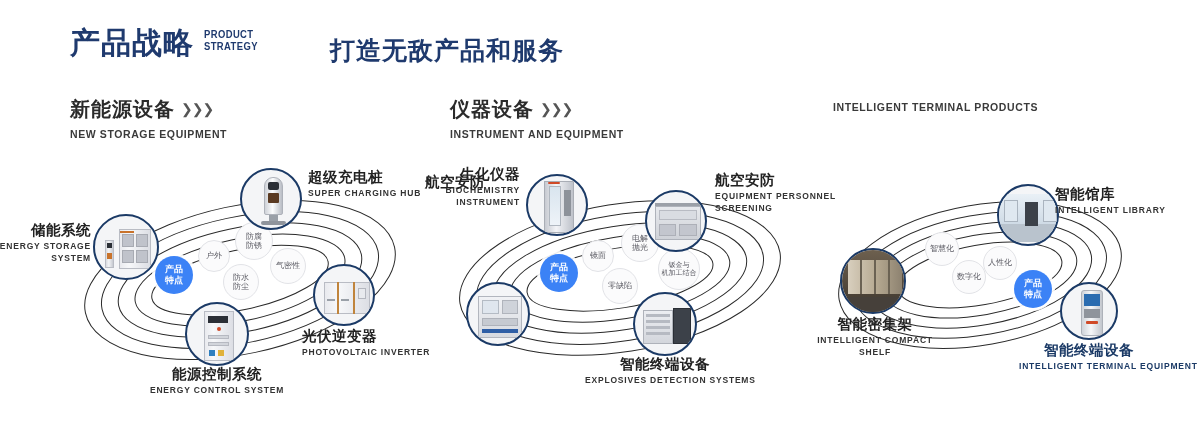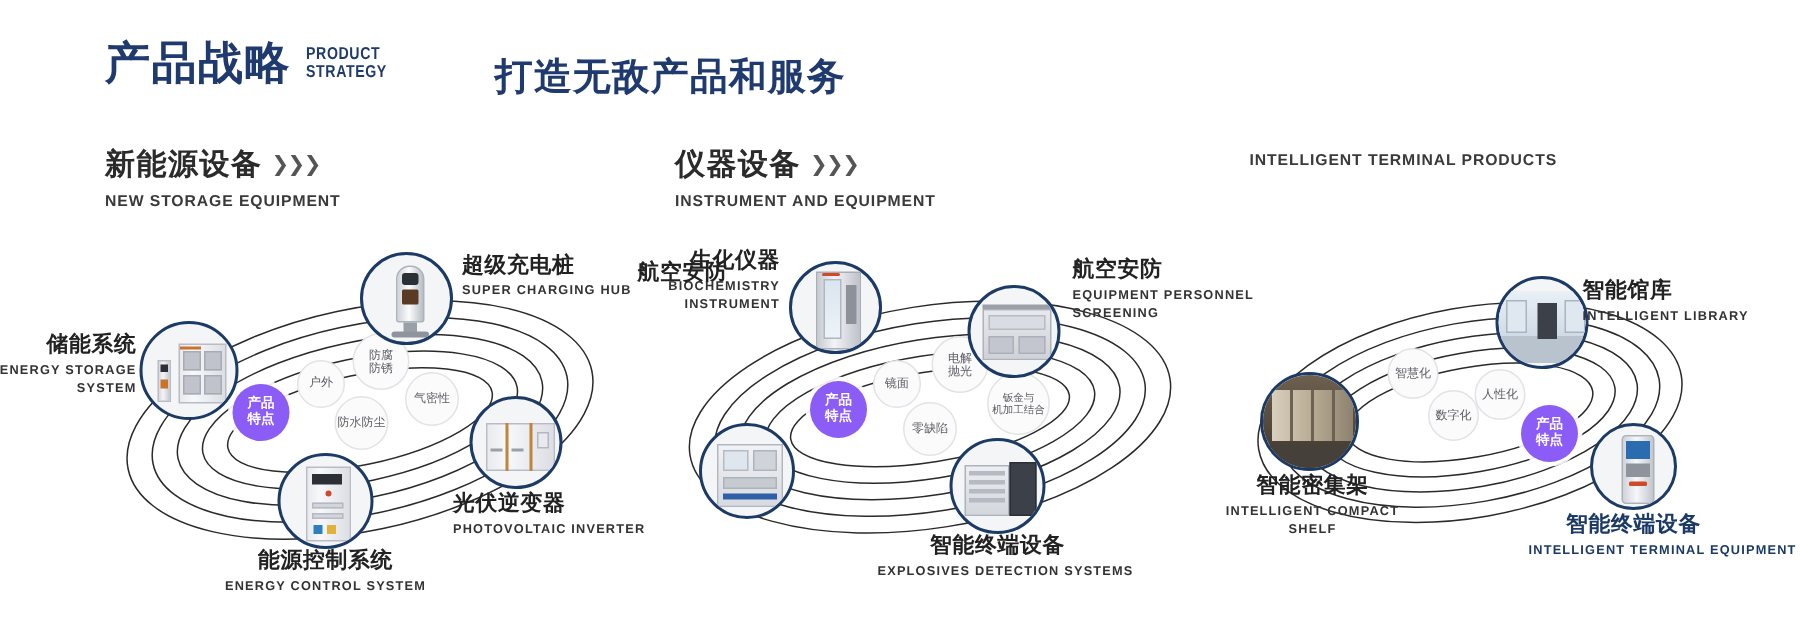--- a/index.html
+++ b/index.html
@@ -4,21 +4,21 @@
 <style>
   html,body{margin:0;padding:0;}
   body{
     width:1200px;height:422px;background:#ffffff;
     font-family:"Liberation Sans","DejaVu Sans",sans-serif;
     overflow:hidden;position:relative;
   }
   .stage{position:absolute;left:0;top:0;width:1200px;height:422px;}
 
   
-  .hdr{position:absolute;left:70px;top:28px;display:flex;align-items:center;}
+  .hdr{position:absolute;left:70px;top:28px;display:flex;align-items:flex-start;}
   .hdr-cn{
     font-size:30px;font-weight:bold;color:#1f3a6e;letter-spacing:1px;
     line-height:1;font-family:"DejaVu Sans","Liberation Sans",sans-serif;
   }
   .hdr-en{
     margin-left:10px;color:#1f3a6e;font-weight:bold;font-size:11.5px;
     line-height:12px;letter-spacing:.5px;transform:scaleX(.82);transform-origin:left bottom;
     padding-bottom:2px;
   }
   .hdr-slogan{
@@ -55,21 +55,21 @@
   .node .photo{position:absolute;left:0;top:0;right:0;bottom:0;}
 
   
   .feat{
     position:absolute;border-radius:50%;background:#fbfbfc;border:1px solid #e2e3e7;
     display:flex;align-items:center;justify-content:center;text-align:center;
     color:#5c5c64;font-size:8px;line-height:9.5px;box-sizing:border-box;
     font-family:"DejaVu Sans","Liberation Sans",sans-serif;
   }
   .feat.core{
-    background:#8b5cf6;border:none;color:#fff;font-weight:bold;font-size:9px;
+    background:#3b82f6;border:none;color:#fff;font-weight:bold;font-size:9px;
     line-height:11px;box-shadow:0 0 0 3px rgba(255,255,255,.9);
   }
 
   
   .cap{position:absolute;white-space:nowrap;}
   .cap .cn{
     font-size:14.5px;font-weight:bold;color:#222;letter-spacing:.5px;
     font-family:"DejaVu Sans","Liberation Sans",sans-serif;line-height:17px;
   }
   .cap .en{font-size:8.5px;color:#333;letter-spacing:.8px;margin-top:2px;line-height:10px;font-weight:600;}
@@ -130,21 +130,21 @@
     <div class="feat core" style="left:100px;top:96px;width:38px;height:38px;flex-direction:column;">
       <span>产品</span>
       <span>特点</span>
     </div>
     <div class="feat" style="left:143px;top:80px;width:32px;height:32px;font-family:Liberation Mono, monospace;">户外</div>
     <div class="feat" style="left:180px;top:62px;width:38px;height:38px;flex-direction:column;">
         <span>防腐</span>
         <span>防锈</span>
       </div>
     <div class="feat" style="left:215px;top:88px;width:36px;height:36px;">气密性</div>
-    <div class="feat" style="left:168px;top:104px;width:36px;height:36px;flex-direction:row;">
+    <div class="feat" style="left:168px;top:104px;width:36px;height:36px;flex-direction:column;">
         <span>防水</span>
         <span>防尘</span>
       </div>
 
     <div class="node" style="left:38px;top:54px;width:66px;height:66px;">
       <div class="photo">
         <div class="dev cab" style="left:24px;top:13px;width:32px;height:40px;"></div>
         <div class="dev pan" style="left:27px;top:18px;width:12px;height:13px;background:#c0c3cb;border:1px solid #a8abb3;"></div>
         <div class="dev pan" style="left:41px;top:18px;width:12px;height:13px;background:#c0c3cb;border:1px solid #a8abb3;"></div>
         <div class="dev pan" style="left:27px;top:34px;width:12px;height:13px;background:#c0c3cb;border:1px solid #a8abb3;"></div>

